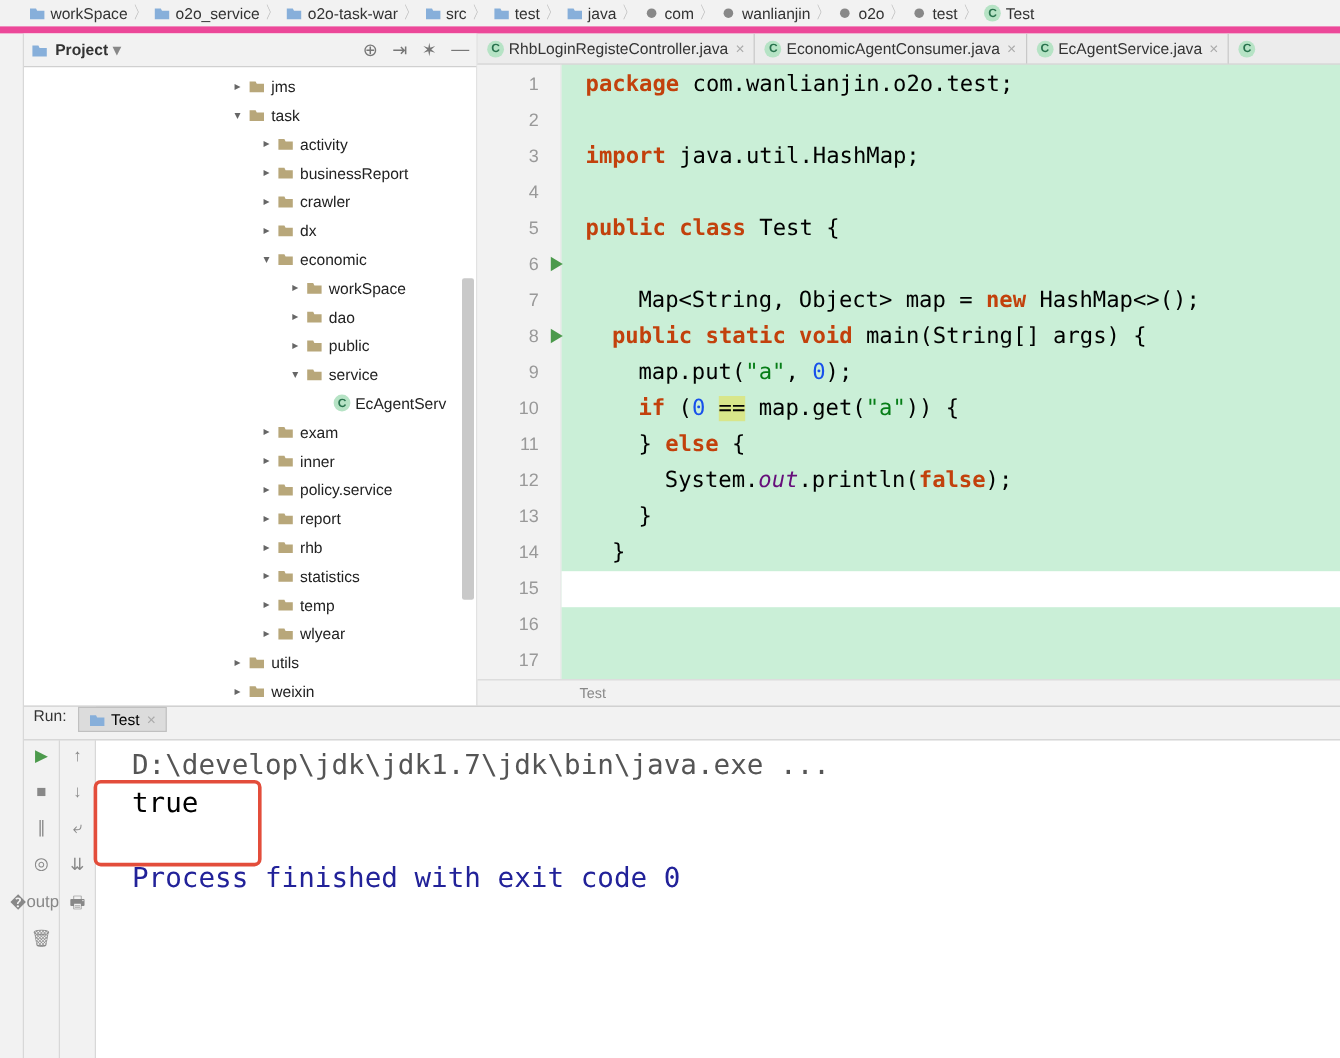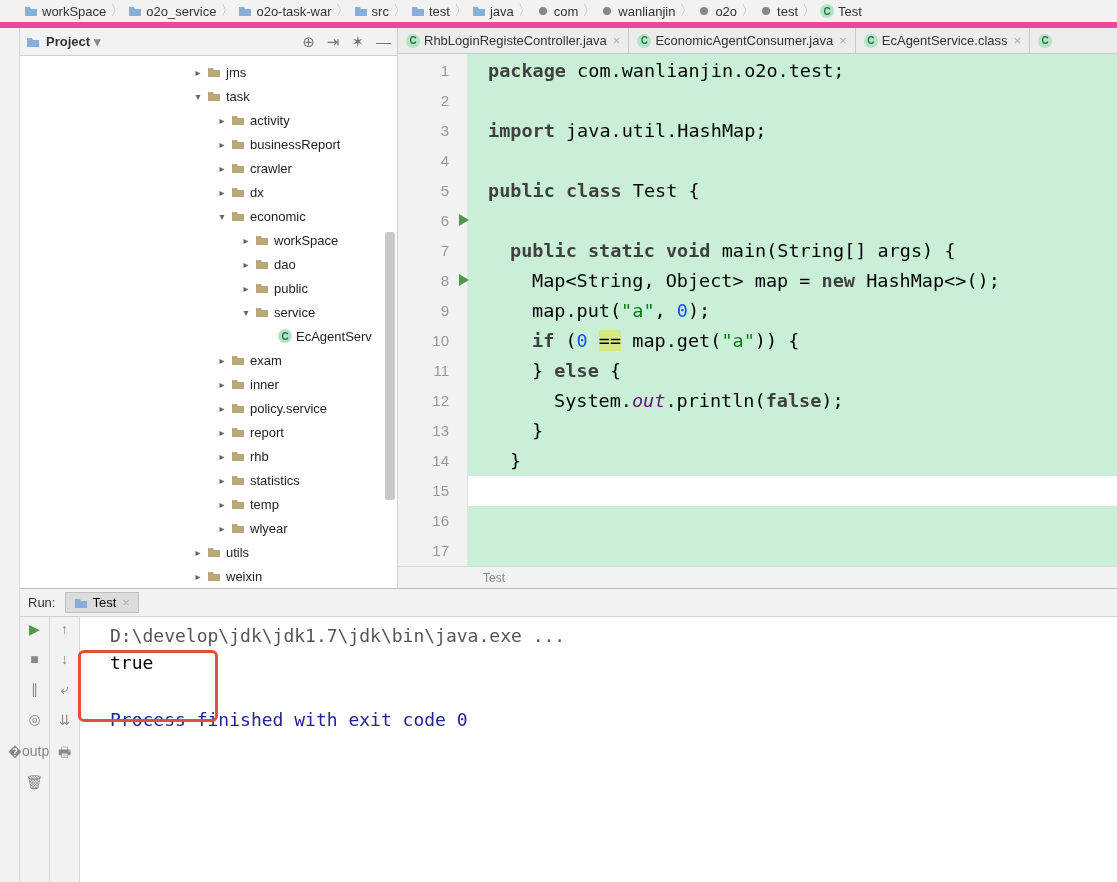--- a/index.html
+++ b/index.html
@@ -37,38 +37,38 @@
   .tabs { display:flex; height:28px; background:#ececec; border-bottom:1px solid #c8c8c8;}
   .tab { display:flex; align-items:center; padding:0 8px; border-right:1px solid #c8c8c8; color:#333; font-size:13px;}
   .tab .class-icon{margin-right:4px;}
   .tab .cls{ color:#aaa; margin-left:6px; font-size:13px;}
   .tab.last{border-right:none;}
   .editor-body{flex:1; display:flex; background:#fff;}
   .gutter{ width:70px; background:#f2f2f2; border-right:1px solid #e4e4e4; text-align:right; padding-top:2px;}
   .gutter .ln{ height:30px; line-height:30px; color:#999; font-size:15px; padding-right:18px; position:relative;}
   .play-mark{position:absolute; right:-2px; top:8px; width:0;height:0;border-left:10px solid #4c9a4c;border-top:6px solid transparent;border-bottom:6px solid transparent;}
   .code{ flex:1; background:#caefd7; padding:2px 0 2px 20px; font-family:Consolas,monospace; font-size:18.5px; line-height:30px; color:#000;}
-  .kw{color:#404040; font-weight:bold;}
+  .kw{color:#c2410c; font-weight:bold;}
   .fld{color:#660e7a; font-style:italic;}
   .str{color:#067d17;}
   .num{color:#1750eb;}
   .hl{background:#d8e68a;}
   .footer{height:22px; background:#f2f2f2; border-top:1px solid #d8d8d8; color:#888; font-size:12px; padding-left:85px; line-height:22px;}
   
   .run-panel{ position:absolute; left:20px; right:0; top:588px; height:294px; border-top:1px solid #bcbcbc; background:#fff; display:flex;}
-  .run-header{ position:absolute; left:0; right:0; top:0; height:28px; background:#f2f2f2; border-bottom:1px solid #d0d0d0; display:flex; align-items:center; padding-left:8px; gap:10px;}
+  .run-header{ position:absolute; left:0; right:0; top:0; height:28px; background:#f2f2f2; border-bottom:1px solid #d0d0d0; display:flex; align-items:flex-start; padding-left:8px; gap:10px;}
   .run-header .lbl{color:#333;}
   .run-tab{display:flex; align-items:center; background:#dcdcdc; padding:2px 8px; border:1px solid #c0c0c0;}
   .run-tab .cls{color:#aaa; margin-left:6px;}
   .run-left{ width:30px; background:#f2f2f2; border-right:1px solid #d8d8d8; padding-top:32px; display:flex; flex-direction:column; align-items:center; gap:14px;}
   .run-left span{color:#888; font-size:14px;}
   .run-left .play{color:#4c9a4c;}
   .run-left2{ width:30px; background:#f2f2f2; border-right:1px solid #d8d8d8; padding-top:32px; display:flex; flex-direction:column; align-items:center; gap:14px;}
   .run-left2 span{color:#888;font-size:14px;}
-  .run-out{ flex:1; padding:36px 14px 0 30px; font-family:Consolas,monospace; font-size:18px;}
+  .run-out{ flex:1; padding:36px 14px 0 30px; font-family:Consolas,monospace; font-size:23px;}
   .run-out .line1{color:#555;}
   .run-out .line2{color:#000; margin-top:6px;}
   .run-out .line3{color:#222299; margin-top:36px;}
   .red-box{position:absolute; left:78px; top:650px; width:140px; height:72px; border:3px solid #e34d3b; border-radius:6px; pointer-events:none;}
 </style>
 </head>
 <body>
 
 <div class="breadcrumb" id="bc">
     <span class="crumb">
@@ -394,21 +394,21 @@
           <span>RhbLoginRegisteController.java</span>
           <span class="cls">×</span>
         </div>
         <div class="tab">
           <span class="class-icon">C</span>
           <span>EconomicAgentConsumer.java</span>
           <span class="cls">×</span>
         </div>
         <div class="tab">
           <span class="class-icon">C</span>
-          <span>EcAgentService.class</span>
+          <span>EcAgentService.java</span>
           <span class="cls">×</span>
         </div>
         <div class="tab last" style="flex:0 0 18px;justify-content:center;">
           <span class="class-icon">C</span>
         </div>
     </div>
     <div class="editor-body">
       <div class="gutter" id="gutter">
           <div class="ln">1</div>
           <div class="ln">2</div>
@@ -428,22 +428,22 @@
           <div class="ln">16</div>
           <div class="ln">17</div>
         </div>
       <div class="code">
         <div><span class="kw">package</span><span> com.wanlianjin.o2o.test;</span></div>
         <div>&nbsp;</div>
         <div><span class="kw">import</span><span> java.util.HashMap;</span></div>
         <div>&nbsp;</div>
         <div><span class="kw">public class </span><span>Test {</span></div>
         <div>&nbsp;</div>
+        <div style="padding-left:44px;"><span>Map&lt;String, Object&gt; map = </span><span class="kw">new </span><span>HashMap&lt;&gt;();</span></div>
         <div style="padding-left:22px;"><span class="kw">public static void </span><span>main(String[] args) {</span></div>
-        <div style="padding-left:44px;"><span>Map&lt;String, Object&gt; map = </span><span class="kw">new </span><span>HashMap&lt;&gt;();</span></div>
         <div style="padding-left:44px;"><span>map.put(</span><span class="str">"a"</span><span>, </span><span class="num">0</span><span>);</span></div>
         <div style="padding-left:44px;"><span class="kw">if </span><span>(</span><span class="num">0</span><span> </span><span class="hl">==</span><span> map.get(</span><span class="str">"a"</span><span>)) {</span></div>
         <div style="padding-left:44px;"><span>} </span><span class="kw">else </span><span>{</span></div>
         <div style="padding-left:66px;"><span>System.</span><span class="fld">out</span><span>.println(</span><span class="kw">false</span><span>);</span></div>
         <div style="padding-left:44px;"><span>}</span></div>
         <div style="padding-left:22px;"><span>}</span></div>
         <div style="background:#fff;margin-left:-20px;padding-left:20px;">&nbsp;</div>
       </div>
     </div>
     <div class="footer"><span>Test</span></div>

